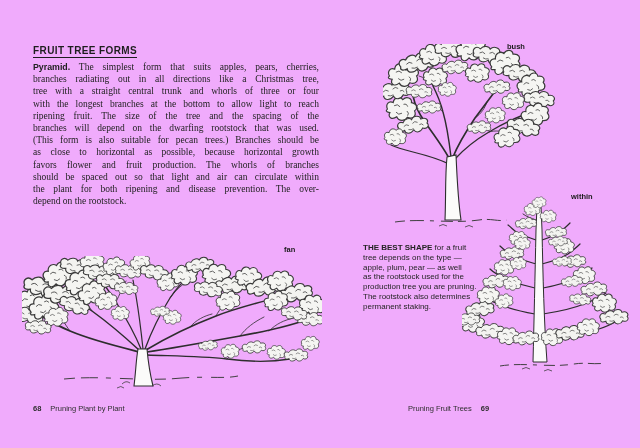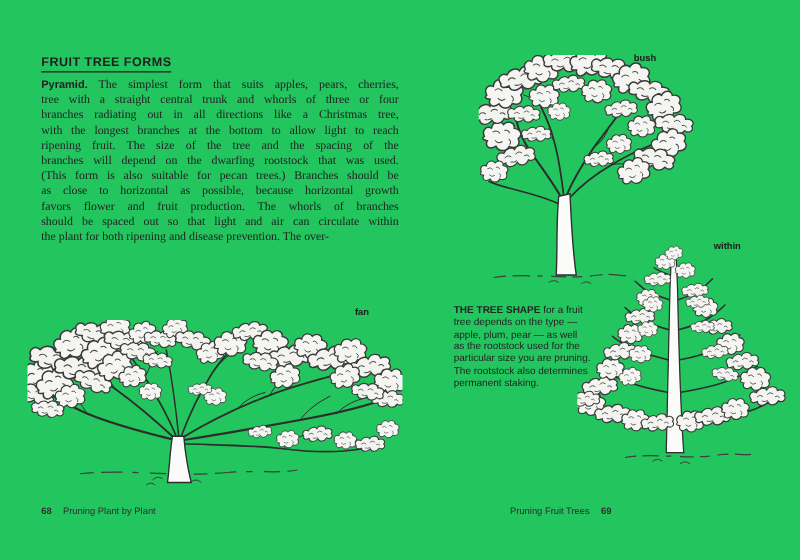--- a/index.html
+++ b/index.html
@@ -1,17 +1,17 @@
 <!DOCTYPE html>
 <html><head>
 <meta charset="utf-8">
 <style>
   html,body { margin:0; padding:0; background:#e9e9e9; }
   .sheet {
-    position:relative; width:640px; height:448px; background:#22c55e;
+    position:relative; width:640px; height:448px; background:#f0abfc;
     font-family:"Liberation Sans", sans-serif; color:#1e1e1e; overflow:hidden;
   }
   .heading {
     position:absolute; left:33px; top:45px;
     font-size:10px; font-weight:bold; letter-spacing:0.4px;
     border-bottom:1.5px solid #1e1e1e; padding-bottom:1px;
   }
   .body-text {
     position:absolute; left:33px; top:61px; width:286px;
     font-family:"Liberation Serif", serif; font-size:9.5px; line-height:12.2px;
@@ -51,30 +51,31 @@
         <path d="M-7,-1 Q-5,-3 -3,-1 M0,-2 Q2,-4 4,-2 M-4,2 Q-2,3 0,2 M5,0 Q7,-1 8,1" fill="none" stroke="#474747" stroke-width="0.55"></path>
       </g>
     </defs>
   </svg>
 
   <div class="heading">FRUIT TREE FORMS</div>
 
   <div class="body-text">
     <div class="body-line"><span class="para-lead">Pyramid.</span><span> The simplest form that suits apples, pears, cherries,</span></div>
     <div class="body-lines">
+        <div class="body-line">branches radiating out in all directions like a Christmas tree,</div>
         <div class="body-line">tree with a straight central trunk and whorls of three or four</div>
-        <div class="body-line">branches radiating out in all directions like a Christmas tree,</div>
         <div class="body-line">with the longest branches at the bottom to allow light to reach</div>
         <div class="body-line">ripening fruit. The size of the tree and the spacing of the</div>
         <div class="body-line">branches will depend on the dwarfing rootstock that was used.</div>
         <div class="body-line">(This form is also suitable for pecan trees.) Branches should be</div>
         <div class="body-line">as close to horizontal as possible, because horizontal growth</div>
         <div class="body-line">favors flower and fruit production. The whorls of branches</div>
         <div class="body-line">should be spaced out so that light and air can circulate within</div>
         <div class="body-line">the plant for both ripening and disease prevention. The over-</div>
+        <div class="body-line">depend on the rootstock.</div>
       </div>
   </div>
 
   <svg class="fig" style="left:22px; top:256px;" width="300" height="138" viewBox="0 0 300 138">
     <g stroke="#3f3f3f" stroke-width="1" fill="none">
       <path d="M42,123 C80,119 120,126 160,122 C185,120 202,123 216,120" stroke-dasharray="11 6 17 8 5 9 13 6 9 7"></path>
       <path d="M100,128 q4,-4 8,-1 m22,3 q5,-4 9,0 m-44,2 q4,-3 7,0" stroke-width="0.8"></path>
     </g>
     <g stroke="#2d2d2d" fill="none" stroke-linecap="round">
       <path stroke-width="1.8" d="M118,96 C98,91 72,85 48,75 C32,68 14,58 4,48"></path>
@@ -195,26 +196,26 @@
       <use href="#clumpA" transform="translate(130,58) rotate(6) scale(1.1)"></use>
       <use href="#clumpB" transform="translate(46,64) rotate(-4) scale(1)"></use>
       <use href="#clumpA" transform="translate(112,72) rotate(4) scale(1)"></use>
       <use href="#clumpB" transform="translate(96,84) rotate(-6) scale(1)"></use>
       <use href="#clumpA" transform="translate(64,46) rotate(6) scale(0.9)"></use>
     </g>
   </svg>
   <div class="fig-label" style="left:507px; top:42px;">bush</div>
 
   <div class="caption">
-    <div class="cap-line"><span class="cap-lead">THE TREE SHAPE</span><span> for a fruit</span></div>
+    <div class="cap-line"><span class="cap-lead">THE BEST SHAPE</span><span> for a fruit</span></div>
     <div>
         <div class="cap-line">tree depends on the type —</div>
         <div class="cap-line">apple, plum, pear — as well</div>
         <div class="cap-line">as the rootstock used for the</div>
-        <div class="cap-line">particular size you are pruning.</div>
+        <div class="cap-line">production tree you are pruning.</div>
         <div class="cap-line">The rootstock also determines</div>
         <div class="cap-line">permanent staking.</div>
       </div>
   </div>
 
   <svg class="fig" style="left:462px; top:192px;" width="178" height="200" viewBox="0 0 178 200">
     <g stroke="#3f3f3f" stroke-width="1" fill="none">
       <path d="M38,174 C62,170 88,176 112,172 C124,170 134,173 142,171" stroke-dasharray="9 5 13 6 4 7 11 5 8 6"></path>
       <path d="M60,177 q4,-3 8,0 m14,2 q4,-3 8,0" stroke-width="0.8"></path>
     </g>

